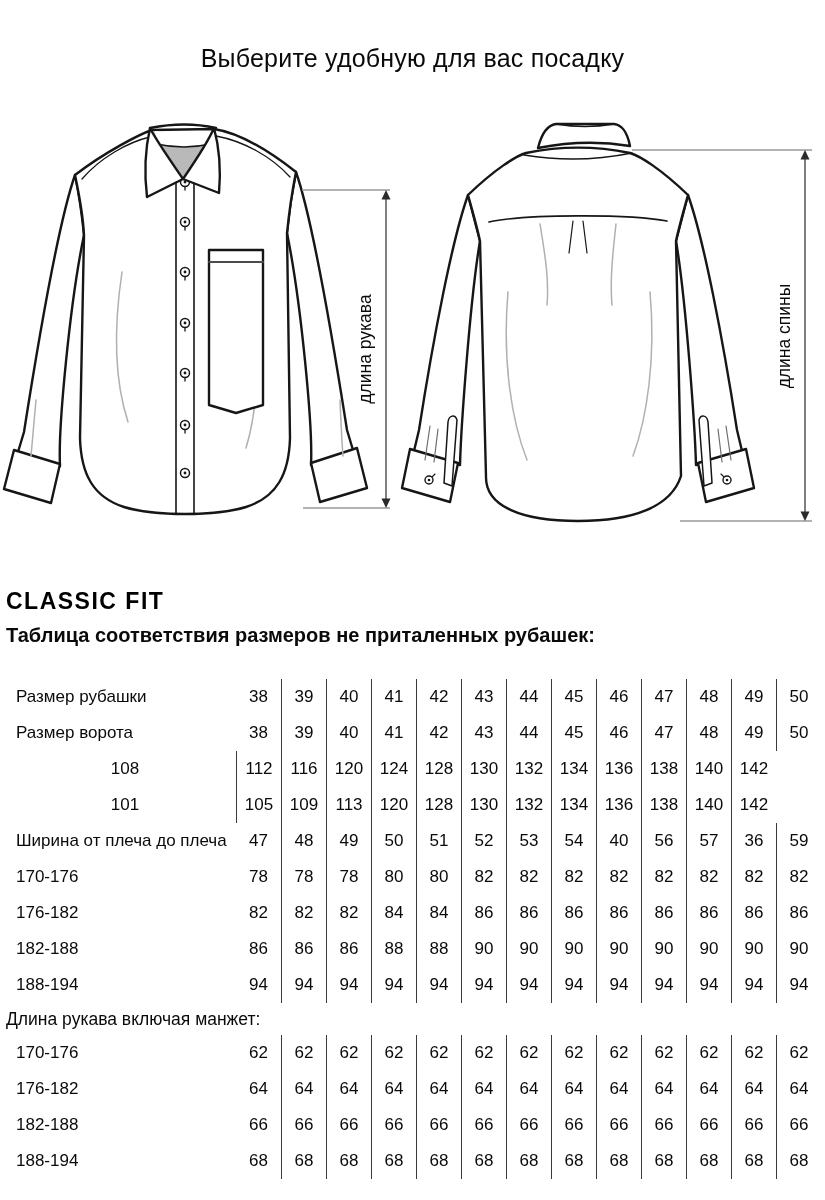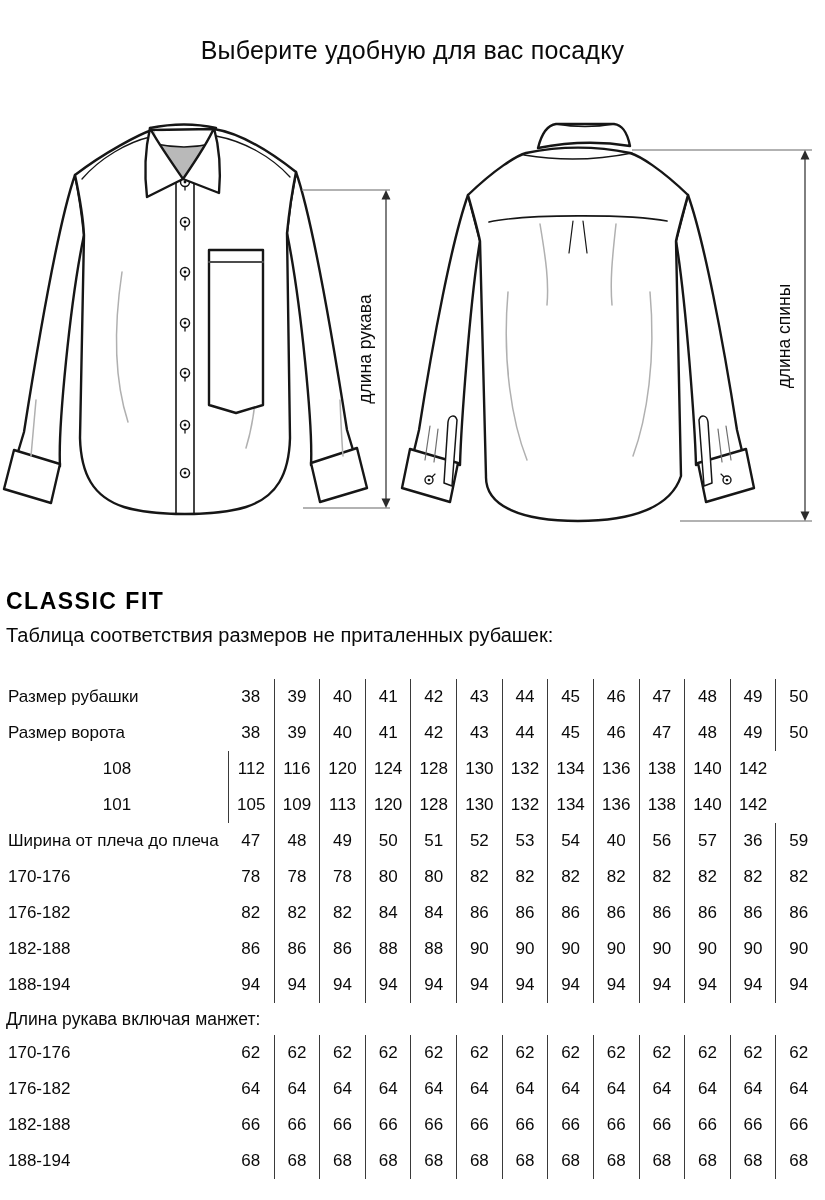--- a/index.html
+++ b/index.html
@@ -1,28 +1,28 @@
 <!DOCTYPE html>
 <html><head>
 <meta charset="utf-8">
 <style>
   html,body{margin:0;padding:0;background:#fff;}
   body{font-family:"Liberation Sans", sans-serif; color:#000;}
   .page{position:relative;width:825px;height:1200px;background:#fff;overflow:hidden;}
 
-  .main-title{position:absolute;top:36px;left:0;width:825px;text-align:center;
+  .main-title{position:absolute;top:44px;left:0;width:825px;text-align:center;
     font-size:25px;letter-spacing:.2px;color:#0a0a0a;}
 
   .diagram-wrap{position:absolute;top:100px;left:0;width:825px;height:455px;}
 
   .content{position:absolute;top:572px;left:6px;width:815px;}
   .classic-heading{font-size:23px;font-weight:bold;letter-spacing:1.5px;margin:16px 0 9px 0;color:#000;}
-  .subtitle{font-size:20px;margin:0 0 24px 0;color:#0a0a0a;}
-
-  .table-block{display:block;}
+  .subtitle{font-size:20px;margin:0 0 24px 0;color:#0a0a0a;font-weight:bold;}
+
+  .table-block{display:block;margin-left:8px;}
   .table-block.first{padding-top:8px;}
   .t-row{display:grid;grid-template-columns:222px repeat(13,1fr);height:36px;align-items:center;}
   .t-label{font-size:17px;padding-left:2px;white-space:nowrap;color:#0a0a0a;}
   .t-cell{font-size:17px;text-align:center;height:36px;line-height:36px;color:#0a0a0a;}
   .t-cell.divided{border-left:1px solid #3a3a3a;}
   .section-header{height:32px;display:flex;align-items:center;font-size:17.5px;color:#0a0a0a;}
 
   svg text{font-family:"Liberation Sans", sans-serif;}
 </style>
 </head>

